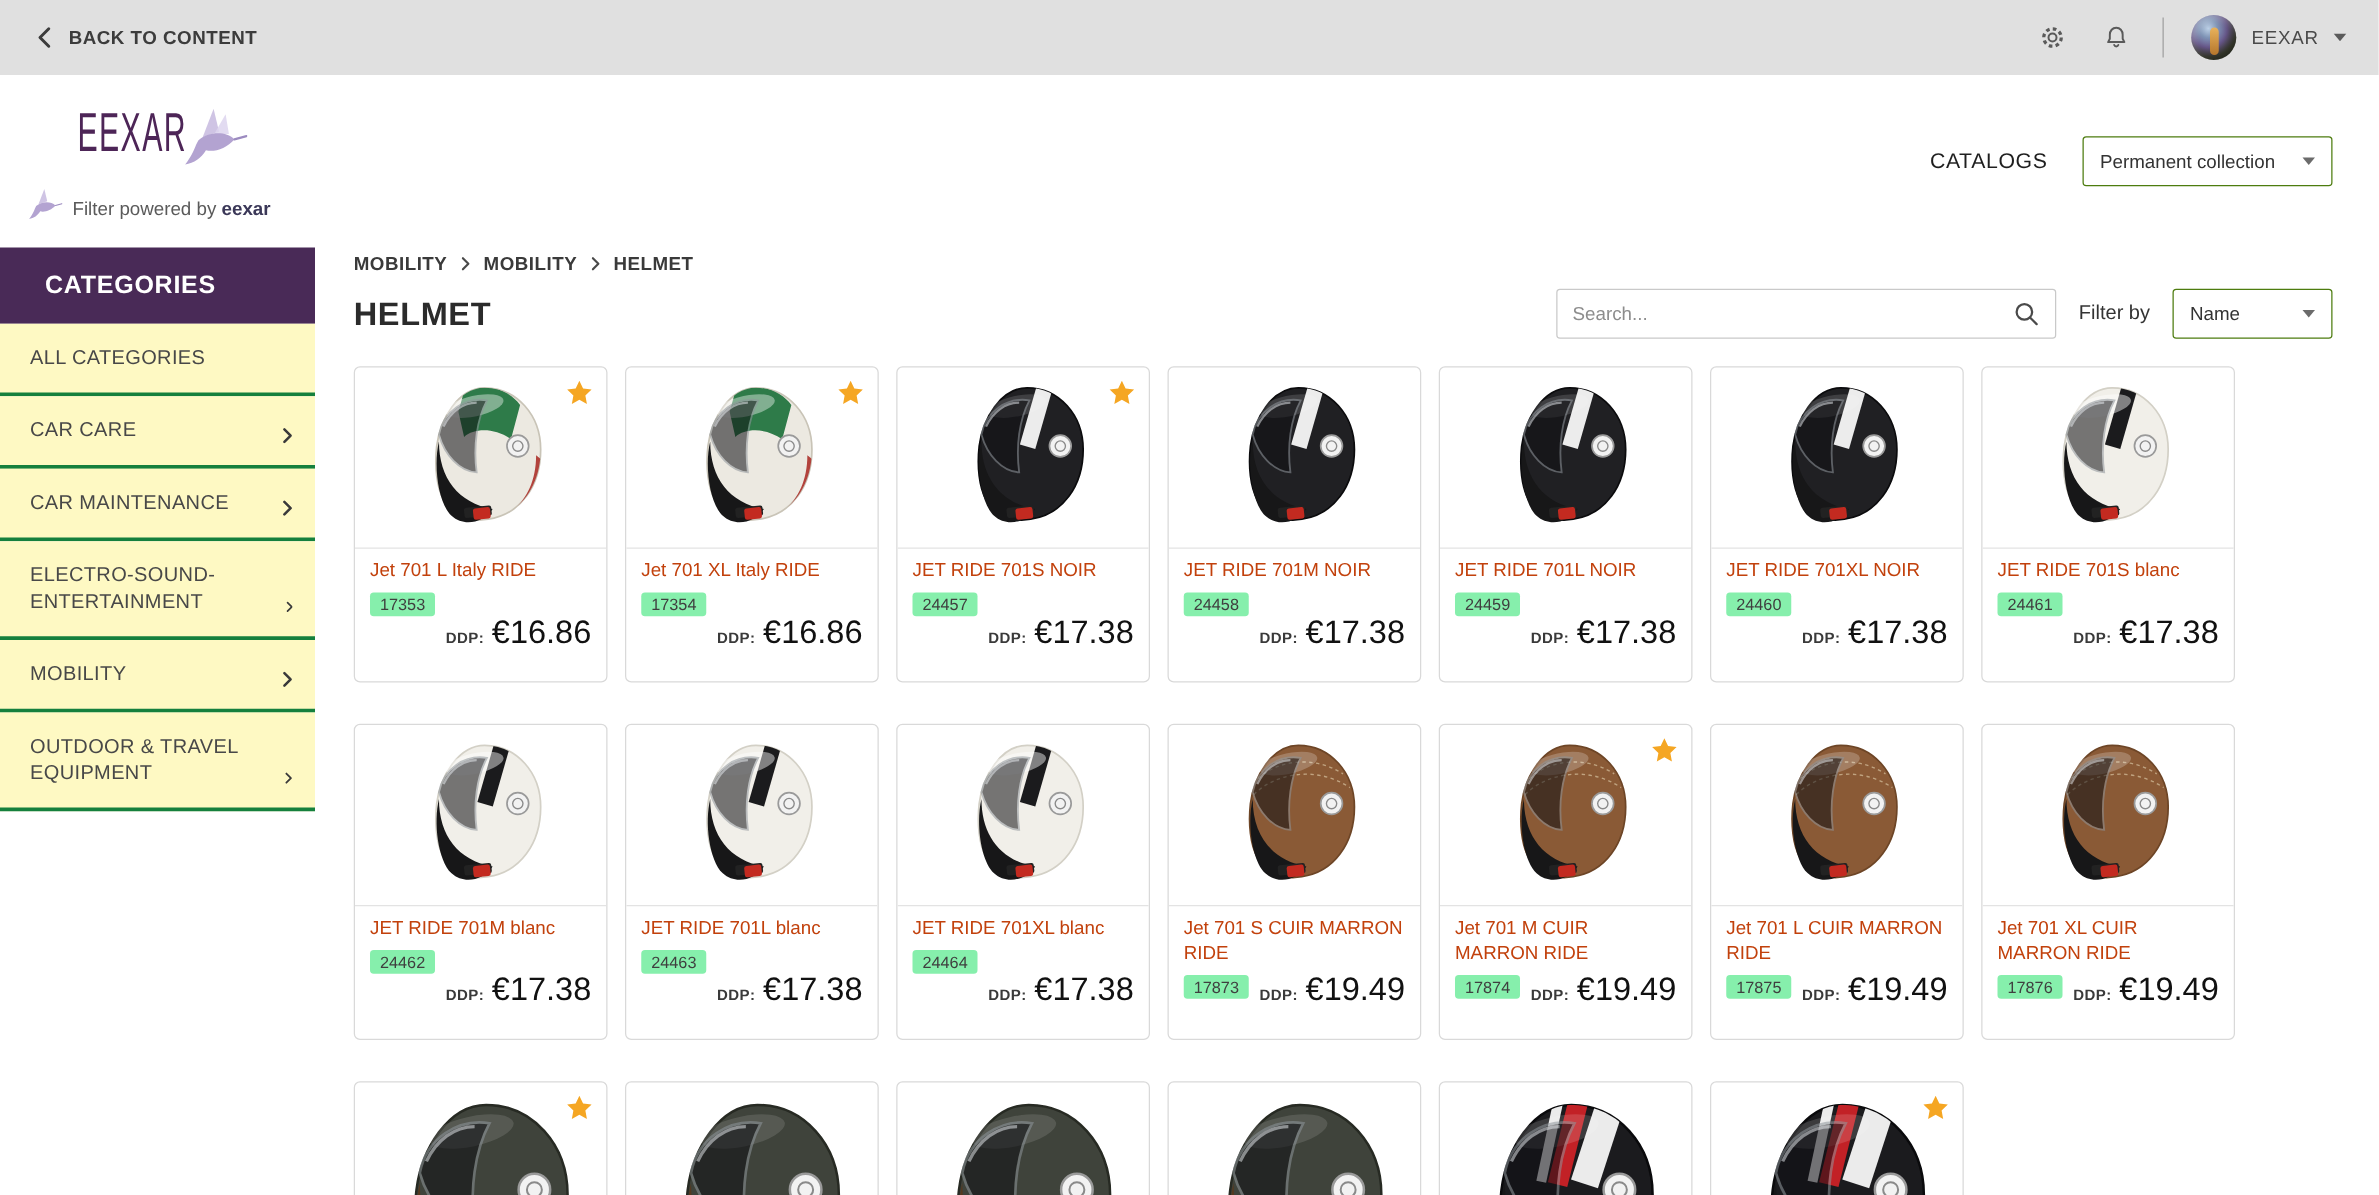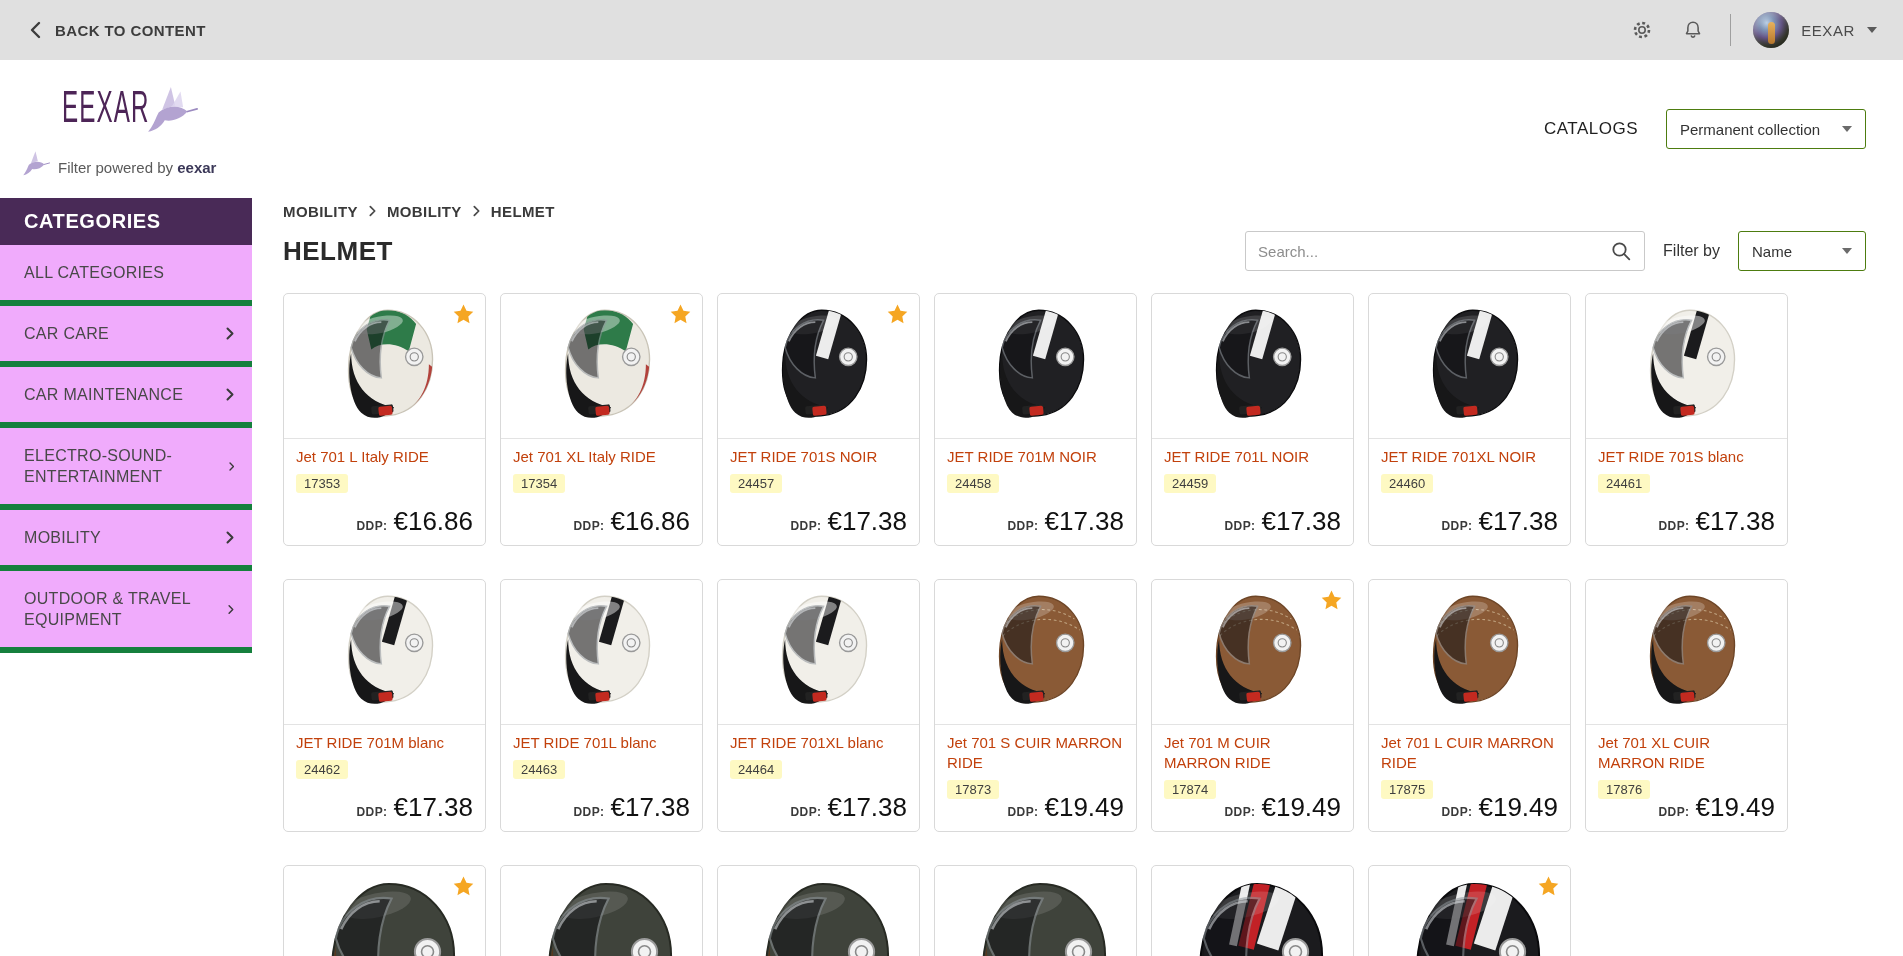--- a/index.html
+++ b/index.html
@@ -38,24 +38,24 @@
   .catalog-row { display:flex; align-items:center; gap:28px; }
   .catalog-label { font-size:17px; color:#1f1f1f; letter-spacing:.5px; }
   .select-box { width:200px; height:40px; border:1px solid #4d7c0f; border-radius:3px; background:#fff;
     display:flex; align-items:center; justify-content:space-between; padding:0 13px; cursor:pointer; }
   .select-box span { font-size:15px; color:#333; }
   .select-box .caret { border-top-color:#6b6b6b; }
 
   
   .main { display:flex; align-items:flex-start; }
   .sidebar { width:252px; flex:0 0 252px; }
-  .sidebar-header { height:47px; background:#492a57; color:#fff; display:flex; align-items:center;
-    padding-left:24px; font-size:20px; font-weight:600; letter-spacing:.6px; }
-  .side-item { background:#f0abfc; border-bottom:6px solid #15803d; padding:17px 18px 17px 24px;
-    display:flex; align-items:center; justify-content:space-between; gap:8px; cursor:pointer; }
+  .sidebar-header { height:61px; background:#492a57; color:#fff; display:flex; align-items:center;
+    padding-left:36px; font-size:20px; font-weight:600; letter-spacing:.6px; }
+  .side-item { background:#fef9c3; border-bottom:3px solid #15803d; padding:17px 18px 17px 24px;
+    display:flex; align-items:flex-end; justify-content:space-between; gap:8px; cursor:pointer; }
   .side-item .lbl { font-size:16px; color:#484848; letter-spacing:.3px; line-height:21px; }
 
   .content { flex:1; padding:0 37px 0 31px; }
   .breadcrumb { margin-top:4px; display:flex; align-items:center; gap:11px; height:18px; }
   .crumb { font-size:15px; font-weight:600; color:#3a3a3a; letter-spacing:.4px; cursor:pointer; }
   .toolbar { margin-top:10px; height:42px; display:flex; align-items:center; justify-content:space-between; }
   .page-title { font-size:26px; font-weight:700; color:#2b2b2b; letter-spacing:.5px; }
   .search-filter { display:flex; align-items:center; gap:18px; }
   .search-box { width:400px; height:40px; border:1px solid #c9c9c9; border-radius:3px; background:#fff;
     display:flex; align-items:center; padding:0 12px; }
@@ -70,23 +70,23 @@
   .card { width:203px; height:253px; background:#fff; border:1px solid #d9d9d9; border-radius:5px;
     position:relative; cursor:pointer; overflow:hidden; }
   .card-img { height:145px; border-bottom:1px solid #e3e3e3; display:flex; justify-content:center;
     align-items:flex-start; overflow:hidden; position:relative; }
   .helmet svg { width:128px; height:128px; margin-top:8px; display:block; }
   .card[data-variant="olive"] .helmet svg, .card[data-variant="redstripe"] .helmet svg {
     width:186px; height:186px; margin-top:6px; }
   .star { position:absolute; top:9px; right:10px; width:23px; height:23px; }
   .card-info { padding:8px 12px; }
   .p-name { font-size:15px; line-height:20px; color:#c2410c; }
-  .p-sku { display:inline-block; margin-top:7px; background:#fef9c3; color:#3f3f3f; font-size:13px;
+  .p-sku { display:inline-block; margin-top:7px; background:#86efac; color:#3f3f3f; font-size:13px;
     padding:2px 8px; border-radius:3px; }
-  .p-price { position:absolute; right:12px; bottom:8px; display:flex; align-items:baseline; gap:6px;text-align:right; }
+  .p-price { position:absolute; right:12px; bottom:24px; display:flex; align-items:baseline; gap:6px;text-align:right; }
   .p-price .ddp { font-size:12px; font-weight:600; color:#3a3a3a; letter-spacing:.4px; }
   .p-price .amount { font-size:26px; color:#111; }
 </style>
 </head>
 <body>
 
 <div class="topbar">
   <button class="back-btn">
     <svg width="11" height="18" viewBox="0 0 11 18">
         <polyline points="9,2 2,9 9,16" fill="none" stroke="#3c3c3c" stroke-width="2.4" stroke-linecap="round" stroke-linejoin="round"></polyline>

